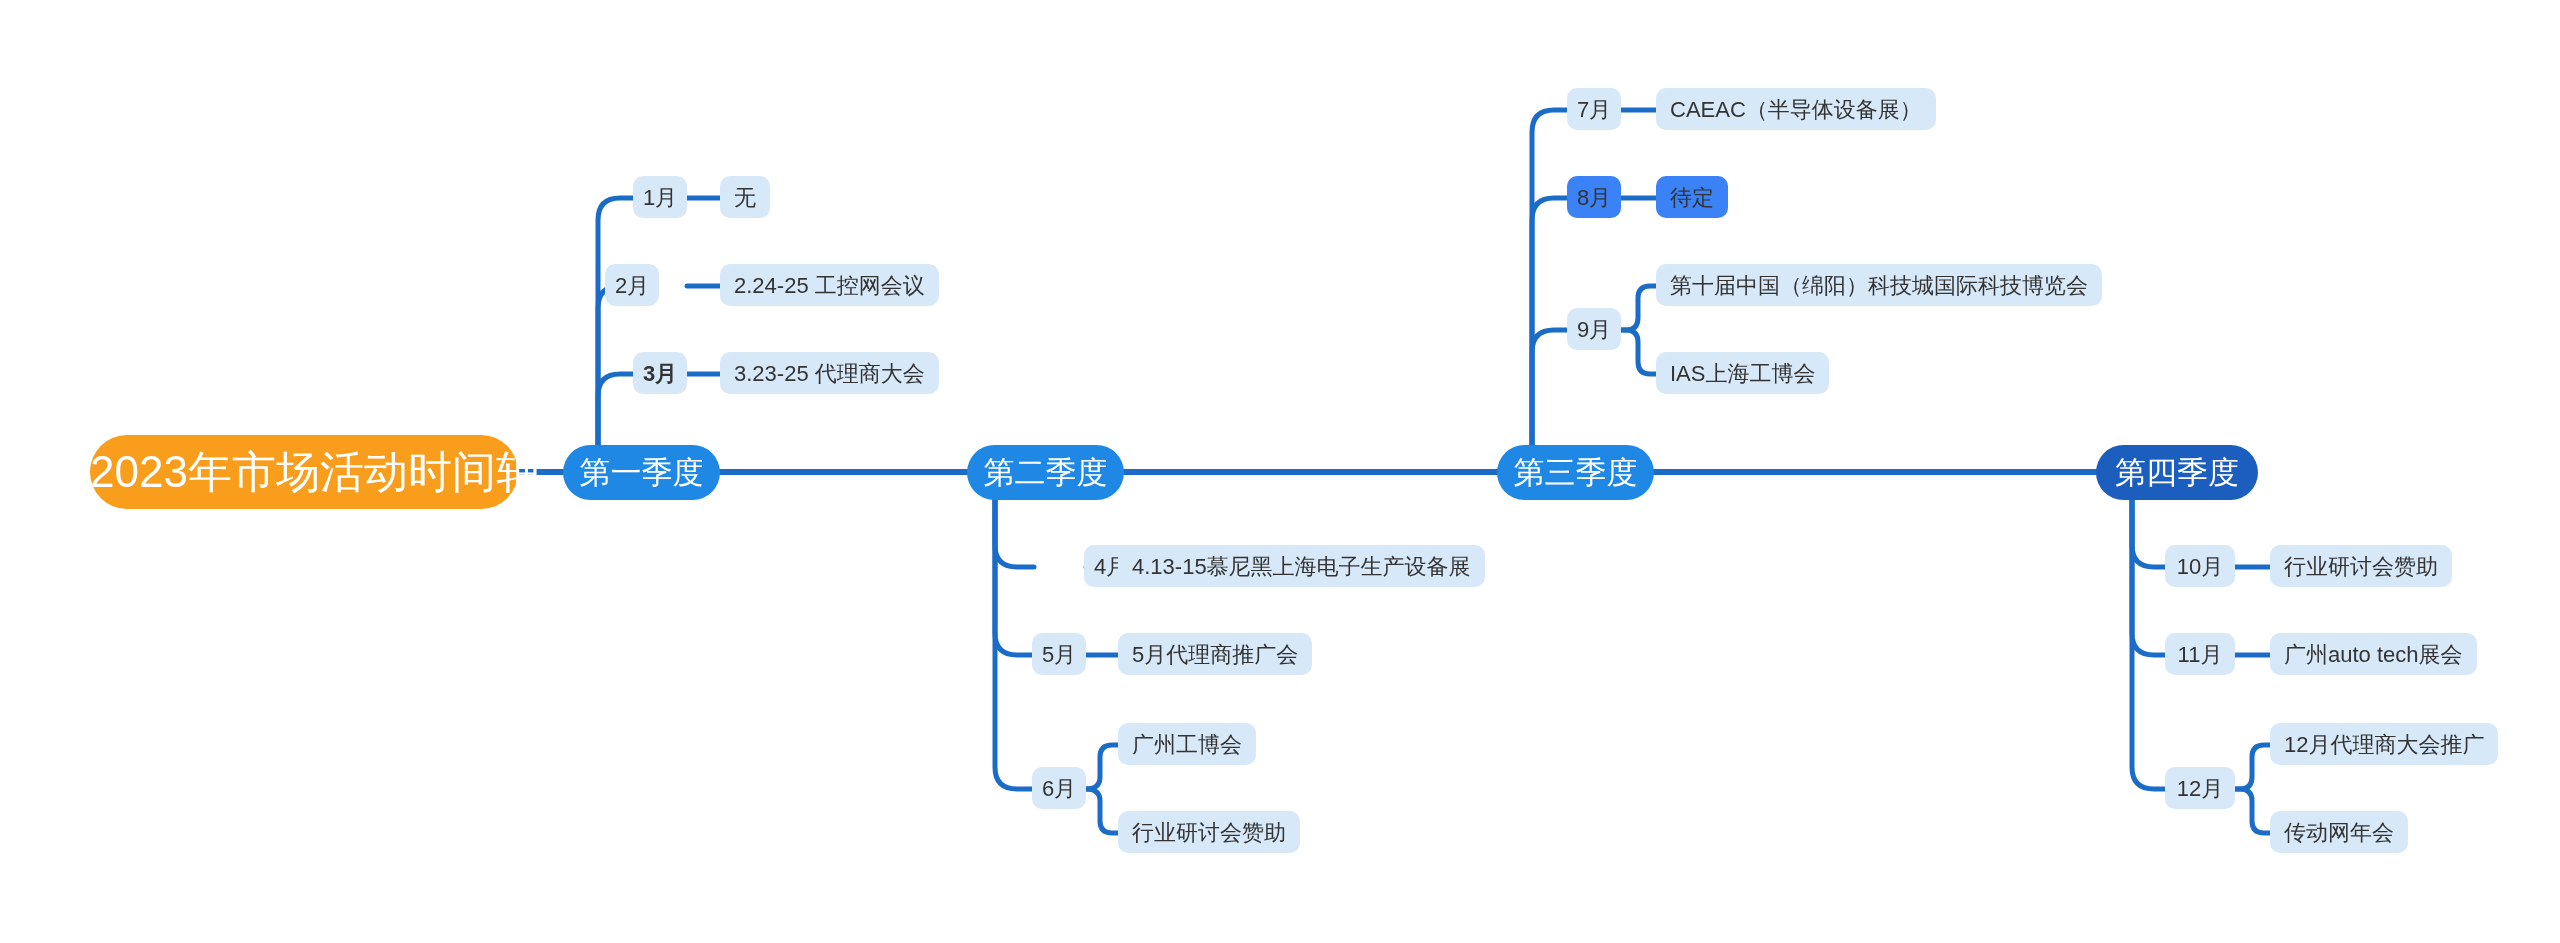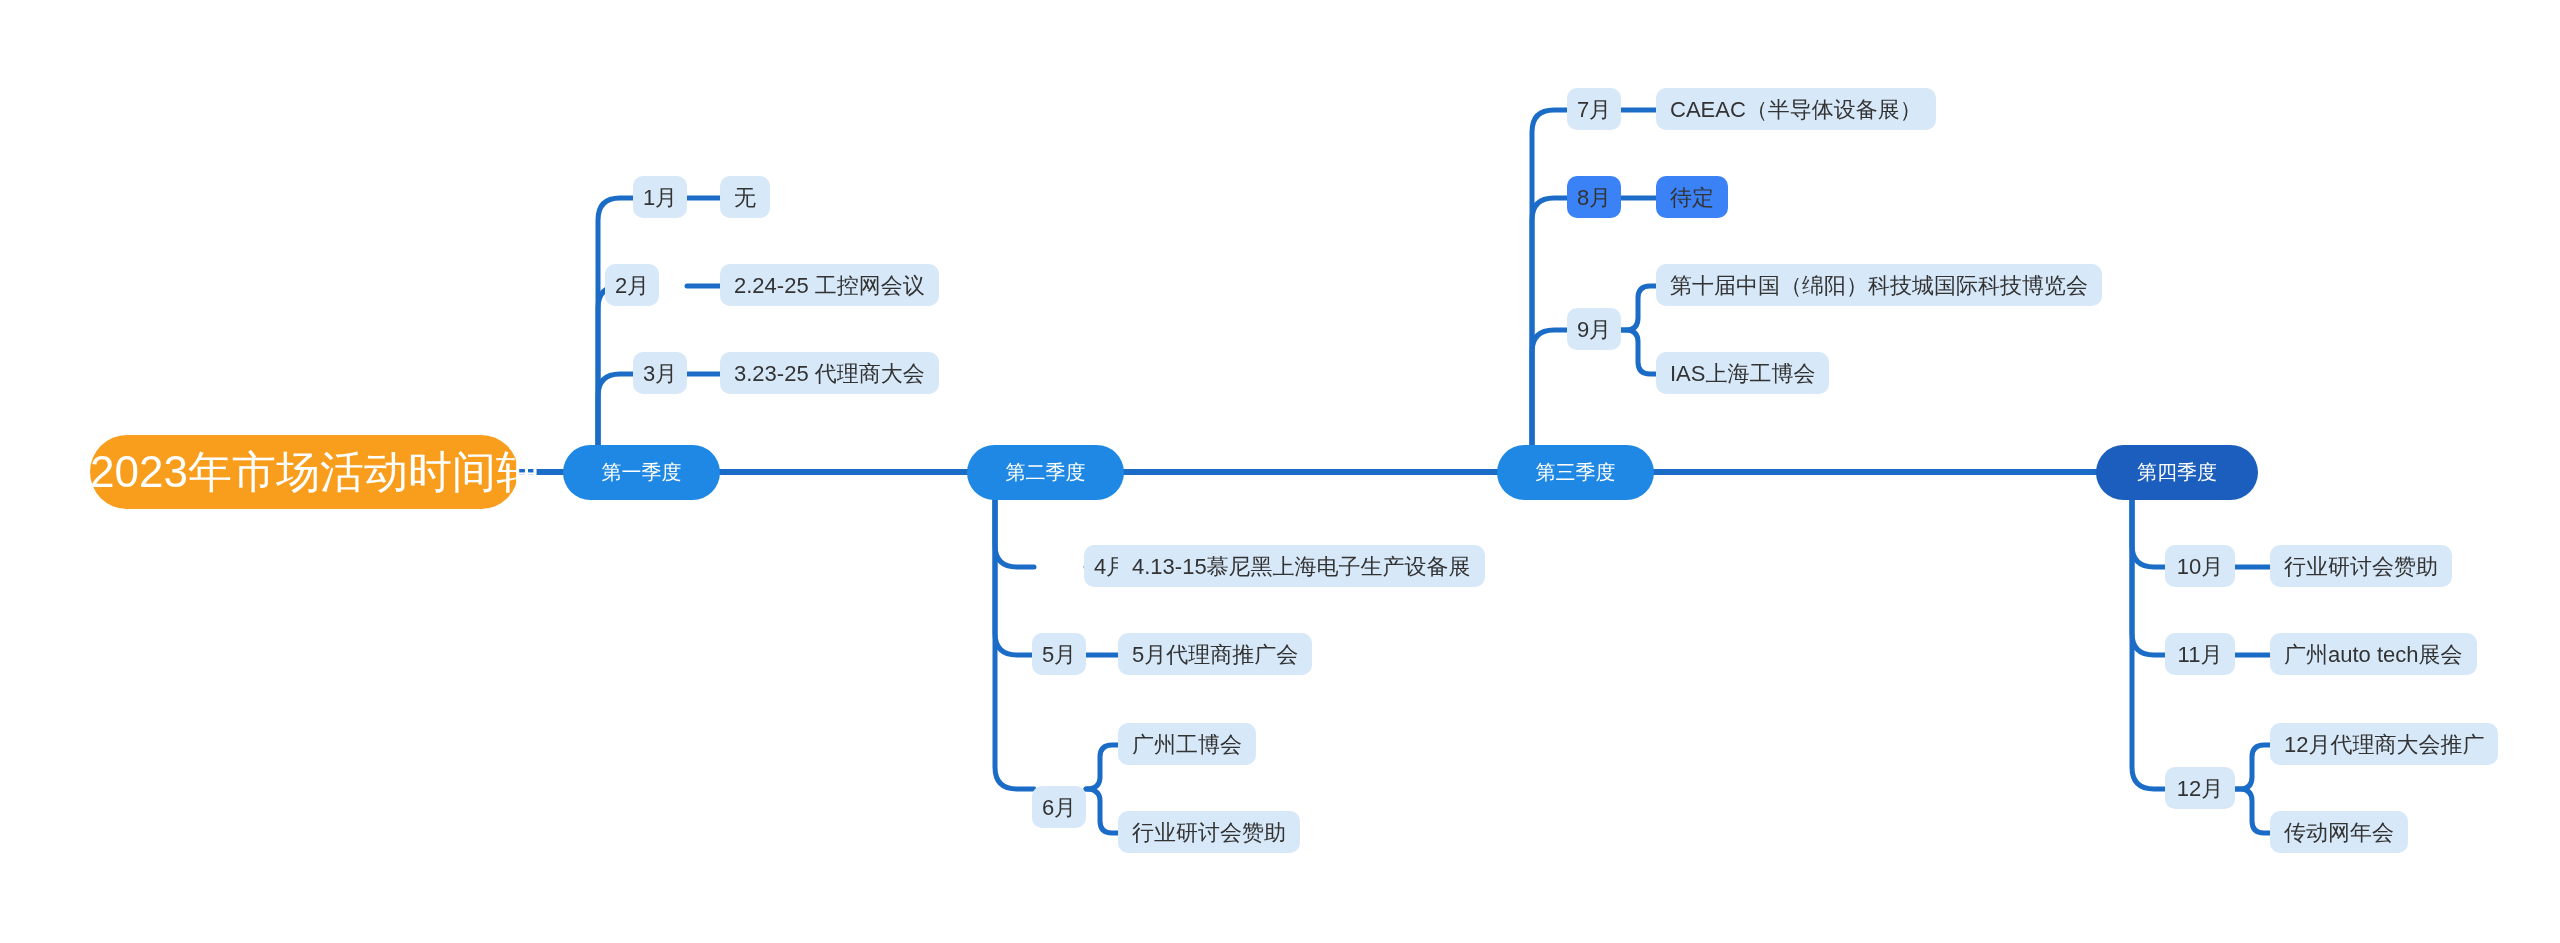--- a/index.html
+++ b/index.html
@@ -3,21 +3,21 @@
 <meta charset="utf-8">
 <style>
   html,body{margin:0;padding:0;background:#ffffff;}
   body{font-family:"Liberation Sans", sans-serif;}
   .canvas{position:relative;width:2560px;height:943px;background:#ffffff;overflow:hidden;}
   .wires{position:absolute;left:0;top:0;z-index:1;}
   .root{position:absolute;left:90px;top:435px;width:428px;height:74px;line-height:74px;
         background:#F99D1C;color:#ffffff;border-radius:37px;font-size:44px;text-align:center;
         white-space:nowrap;z-index:2;}
   .quarter{position:absolute;height:55px;line-height:55px;border-radius:28px;background:#1E88E4;
-        color:#ffffff;font-size:20px;text-align:center;white-space:nowrap;z-index:2;}
+        color:#ffffff;font-size:31px;text-align:center;white-space:nowrap;z-index:2;}
   .quarter.q4{background:#1C5EBD;}
   .node{position:absolute;height:42px;line-height:44px;background:#D7E8F9;color:#333333;
         border-radius:10px;font-size:22px;white-space:nowrap;box-sizing:border-box;z-index:2;}
   .month{text-align:center;}
   .event{padding:0 14px;}
   .hl{background:#3b82f6;}
 </style>
 </head>
 <body>
 
@@ -68,28 +68,28 @@
 
   <div class="quarter" style="left:563px;top:445px;width:157px;">第一季度</div>
   <div class="quarter" style="left:967px;top:445px;width:157px;">第二季度</div>
   <div class="quarter" style="left:1497px;top:445px;width:157px;">第三季度</div>
   <div class="quarter q4" style="left:2096px;top:445px;width:162px;">第四季度</div>
 
   <div class="node month" style="left:633px;top:176px;width:54px;">1月</div>
   <div class="node event" style="left:720px;top:176px;">无</div>
   <div class="node month" style="left:605px;top:264px;width:54px;">2月</div>
   <div class="node event" style="left:720px;top:264px;">2.24-25 工控网会议</div>
-  <div class="node month" style="left:633px;top:352px;width:54px;">3月</div>
+  <div class="node month" style="left:633px;top:352px;width:54px;font-weight:bold;">3月</div>
   <div class="node event" style="left:720px;top:352px;">3.23-25 代理商大会</div>
 
   <div class="node month" style="left:1084px;top:545px;width:54px;">4月</div>
   <div class="node event" style="left:1118px;top:545px;">4.13-15慕尼黑上海电子生产设备展</div>
   <div class="node month" style="left:1032px;top:633px;width:54px;">5月</div>
   <div class="node event" style="left:1118px;top:633px;">5月代理商推广会</div>
-  <div class="node month" style="left:1032px;top:767px;width:54px;margin-top:19px;">6月</div>
+  <div class="node month" style="left:1032px;top:767px;width:54px;">6月</div>
   <div class="node event" style="left:1118px;top:723px;">广州工博会</div>
   <div class="node event" style="left:1118px;top:811px;">行业研讨会赞助</div>
 
   <div class="node month" style="left:1567px;top:88px;width:54px;">7月</div>
   <div class="node event" style="left:1656px;top:88px;">CAEAC（半导体设备展）</div>
   <div class="node month hl" style="left:1567px;top:176px;width:54px;">8月</div>
   <div class="node event hl" style="left:1656px;top:176px;border-radius:10px;">待定</div>
   <div class="node month" style="left:1567px;top:308px;width:54px;">9月</div>
   <div class="node event" style="left:1656px;top:264px;">第十届中国（绵阳）科技城国际科技博览会</div>
   <div class="node event" style="left:1656px;top:352px;">IAS上海工博会</div>

